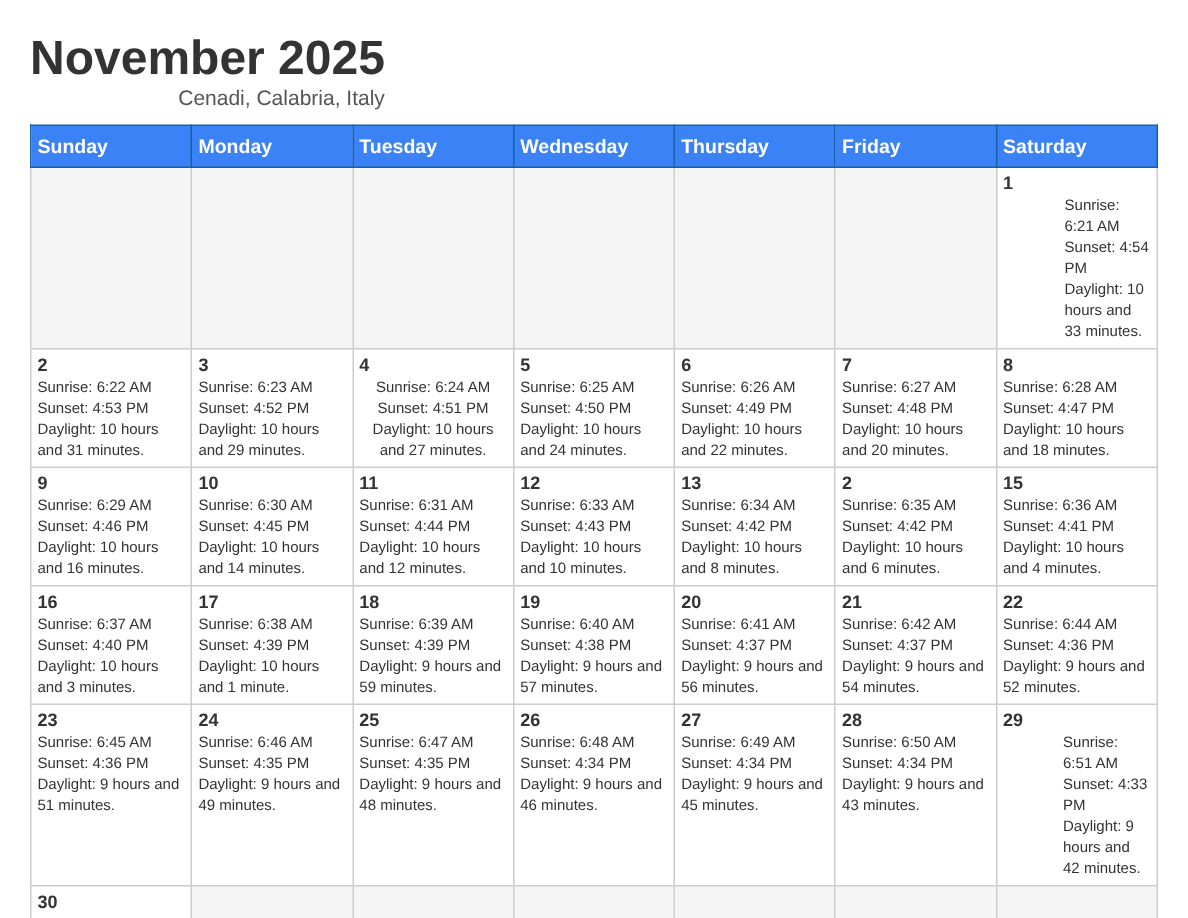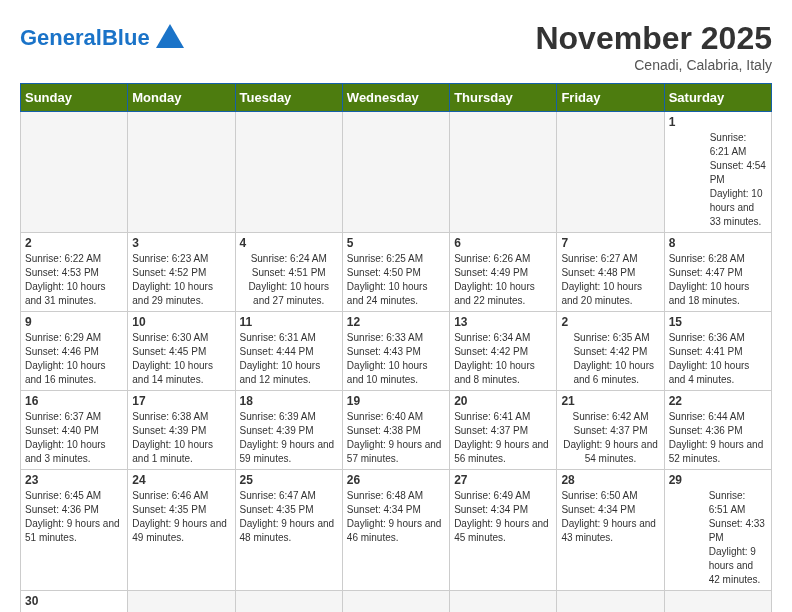--- a/index.html
+++ b/index.html
@@ -50,21 +50,21 @@
     .subtitle {
       font-size: 14px;
       color: #555;
     }
     .calendar {
       width: 100%;
       border-collapse: collapse;
       border: 1px solid #ccc;
     }
     .calendar th {
-      background: #4d7c0f;
+      background: #3b82f6;
       color: #fff;
       font-size: 13px;
       font-weight: bold;
       padding: 6px 4px;
       text-align: left;
       border: 1px solid #1560a8;
     }
     .calendar td {
       vertical-align: top;
       border: 1px solid #ccc;
@@ -88,28 +88,20 @@
       font-size: 10px;
       line-height: 1.4;
       color: #333;
     }
   </style>
 </head>
 <body>
 
 <div class="page">
   <div class="header">
-    <div class="logo">
-      <div class="logo-text">
-        <span>General</span><span style="color:#1a73c8;font-weight:bold;">Blue</span>
-      </div>
-      <svg class="logo-blue-shape" viewBox="0 0 36 36">
-        <polygon points="18,4 32,28 4,28" fill="#1a73c8"></polygon>
-      </svg>
-    </div>
     <div class="title-block">
       <div class="month-title">November 2025</div>
       <div class="subtitle">Cenadi, Calabria, Italy</div>
     </div>
   </div>
 
   <table class="calendar">
     <thead>
       <tr>
         <th>Sunday</th>
@@ -206,21 +198,21 @@
 Daylight: 10 hours and 10 minutes.</div>
           </td>
           <td>
             <span class="day-number">13</span>
             <div class="day-info" style="white-space: pre-line;">Sunrise: 6:34 AM
 Sunset: 4:42 PM
 Daylight: 10 hours and 8 minutes.</div>
           </td>
           <td>
             <span class="day-number">2</span>
-            <div class="day-info" style="white-space: pre-line; margin-left: 12px;">Sunrise: 6:35 AM
+            <div class="day-info" style="white-space: pre-line;">Sunrise: 6:35 AM
 Sunset: 4:42 PM
 Daylight: 10 hours and 6 minutes.</div>
           </td>
           <td>
             <span class="day-number">15</span>
             <div class="day-info" style="white-space: pre-line;">Sunrise: 6:36 AM
 Sunset: 4:41 PM
 Daylight: 10 hours and 4 minutes.</div>
           </td>
         </tr>
@@ -250,21 +242,21 @@
 Daylight: 9 hours and 57 minutes.</div>
           </td>
           <td>
             <span class="day-number">20</span>
             <div class="day-info" style="white-space: pre-line;">Sunrise: 6:41 AM
 Sunset: 4:37 PM
 Daylight: 9 hours and 56 minutes.</div>
           </td>
           <td>
             <span class="day-number">21</span>
-            <div class="day-info" style="white-space: pre-line; text-align: center;">Sunrise: 6:42 AM
+            <div class="day-info" style="white-space: pre-line;">Sunrise: 6:42 AM
 Sunset: 4:37 PM
 Daylight: 9 hours and 54 minutes.</div>
           </td>
           <td>
             <span class="day-number">22</span>
             <div class="day-info" style="white-space: pre-line;">Sunrise: 6:44 AM
 Sunset: 4:36 PM
 Daylight: 9 hours and 52 minutes.</div>
           </td>
         </tr>

